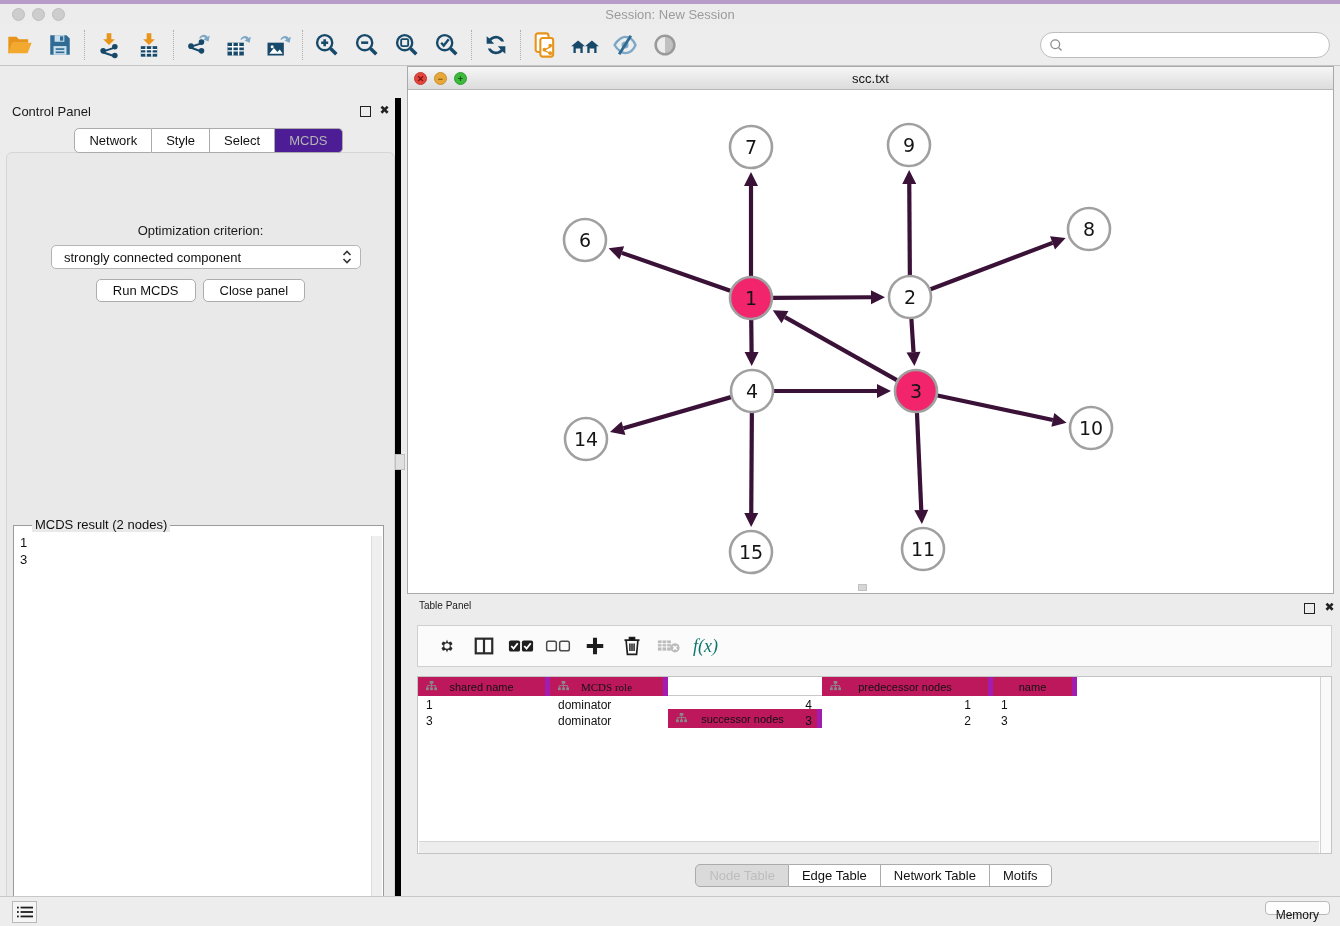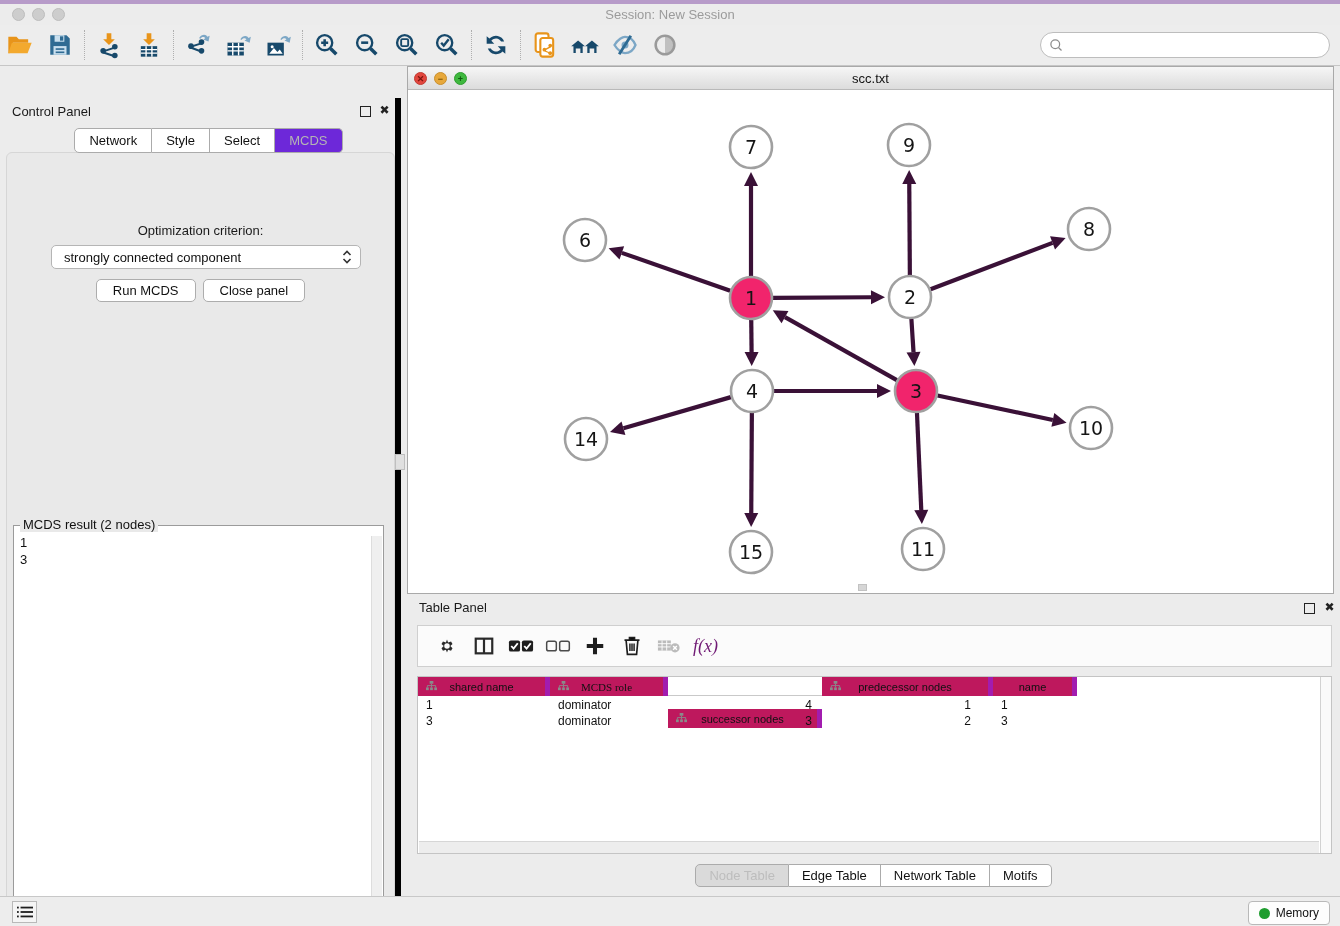--- a/index.html
+++ b/index.html
@@ -26,69 +26,69 @@
   #cp-header { position:absolute; left:0; top:0; width:100%; height:26px; }
   #cp-title { position:absolute; left:12px; top:6px; font-size:13px; color:#1A1A1A; }
   .panel-ctrl { position:absolute; top:6px; width:13px; height:13px; font-size:12px; line-height:13px; text-align:center; color:#222; }
   .panel-ctrl.restore { border:1.5px solid #222; width:11px; height:11px; top:8px; }
   #cp-content { position:absolute; left:6px; top:54px; width:389px; height:768px; background:#E9E9E9; border:1px solid #D6D6D6; border-radius:6px; }
   #cp-tabs { position:absolute; left:0; top:30px; width:100%; display:flex; justify-content:center; z-index:2;padding-left:22px; }
   .tab-group { display:flex; }
   .tab { font-size:13px; padding:4px 14px; background:#FFFFFF; border:1px solid #ABABAB; border-left:none; color:#111; }
   .tab:first-child { border-left:1px solid #ABABAB; border-radius:5px 0 0 5px; }
   .tab:last-child { border-radius:0 5px 5px 0; }
-  .tab.selected { background:#6d28d9; color:#B4B4B4; }
+  .tab.selected { background:#4c1d95; color:#B4B4B4; }
   #opt-label { position:absolute; left:0; top:70px; width:100%; text-align:center; font-size:13px; color:#1A1A1A; }
   #criterion-select { position:absolute; left:44px; top:92px; width:310px; height:24px; background:#FFFFFF; border:1px solid #B5B5B5; border-radius:5px; display:flex; align-items:center; padding:0 8px 0 12px; }
   #criterion-select .sel-text { flex:1; font-size:13px; color:#111; }
   .cp-btn-row { position:absolute; left:0; top:126px; width:100%; display:flex; justify-content:center; gap:7px; }
   .cp-btn { font-size:13px; padding:3px 16px; background:#FFFFFF; border:1px solid #ADADAD; border-radius:5px; color:#111; }
   #mcds-result { position:absolute; left:13px; top:427px; width:371px; height:378px; border:1px solid #9B9B9B; background:#FFFFFF; }
-  #mcds-legend { position:absolute; left:6px; top:-9px; background:#E9E9E9; padding:0 3px; font-size:13px; color:#111; }
+  #mcds-legend { position:absolute; left:18px; top:-9px; background:#E9E9E9; padding:0 3px; font-size:13px; color:#111; }
   #mcds-lines { position:absolute; left:6px; top:8px; font-size:13px; color:#111; line-height:17px; }
   #mcds-scroll { position:absolute; right:1px; top:10px; bottom:1px; width:11px; background:#EFEFEF; border-left:1px solid #DDD; }
 
   
   #divider { position:absolute; left:401px; top:66px; width:6px; height:830px; background:#ECECEC; }
   #divider-grip { position:absolute; left:-6px; top:388px; width:10px; height:16px; background:#E0E0E0; border:1px solid #BFBFBF; }
 
   
   #network-window { position:absolute; left:407px; top:66px; width:927px; height:528px; border:1px solid #A9A9A9; background:#FFFFFF; }
   #nw-titlebar { position:absolute; left:0; top:0; width:100%; height:23px; background:linear-gradient(#F6F6F6,#DCDCDC); border-bottom:1px solid #B9B9B9; }
   .nw-light { position:absolute; top:5px; width:13px; height:13px; border-radius:50%; font-size:9px; font-weight:bold; text-align:center; line-height:13px; }
   #nw-close { left:6px; background:#E2463D; border:1px solid #C13A32; color:#7A120D; }
   #nw-min { left:26px; background:#E7A83B; border:1px solid #C98F2D; color:#7A5200; }
   #nw-zoom { left:46px; background:#3FB83E; border:1px solid #2E9E2F; color:#0E5B0E; }
   #nw-title { position:absolute; left:0; right:0; top:4px; text-align:center; font-size:13px; color:#111; }
   #graph-canvas { position:absolute; left:0; top:23px; }
   #nw-hscroll-nub { position:absolute; left:450px; bottom:2px; width:9px; height:7px; background:#D6D6D6; border:1px solid #C2C2C2; }
 
   
   #table-panel { position:absolute; left:407px; top:594px; width:933px; height:302px; background:#ECECEC; }
-  #tp-title { position:absolute; left:12px; top:6px; font-size:13px; color:#1A1A1A; }
+  #tp-title { position:absolute; left:12px; top:6px; font-size:10px; color:#1A1A1A; }
   #tp-toolbar { position:absolute; left:10px; top:31px; width:915px; height:42px; background:#FBFBFB; border:1px solid #CFCFCF; display:flex; align-items:center; padding-left:10px; }
   .tpt-btn { width:37px; height:34px; display:flex; align-items:center; justify-content:center; background:none; border:none; }
-  #fx-label { font-family:"Liberation Serif",serif; font-style:italic; font-size:18px; color:#701a75; }
+  #fx-label { font-family:"Liberation Serif",serif; font-style:italic; font-size:18px; color:#0f766e; }
   #tp-table { position:absolute; left:10px; top:82px; width:915px; height:178px; background:#FFFFFF; border:1px solid #C4C4C4; }
   #tp-col-header { position:absolute; left:0; top:0; height:19px; display:flex; border-bottom:1px solid #C9C9C9; }
   .col-h { height:19px; background:#be185d; border-right:5px solid #a21caf; display:flex; align-items:center; justify-content:center; gap:5px; font-size:11px; color:#111; position:relative; }
   .col-h .tree-ico { position:absolute; left:8px; top:4px; }
   #tp-rows { position:absolute; left:0; top:20px; }
   .t-row { display:flex; height:16px; }
   .t-cell { font-size:12px; color:#111; line-height:16px; overflow:hidden; }
   #tp-vscroll { position:absolute; right:0; top:0; bottom:0; width:11px; background:#FAFAFA; border-left:1px solid #D2D2D2; }
   #tp-bottombar { position:absolute; left:1px; right:12px; bottom:0; height:12px; background:#EDEDED; border-top:1px solid #D6D6D6; }
   #tp-tabs { position:absolute; left:0; bottom:9px; width:100%; display:flex; justify-content:center; }
   #tp-tabs .tab { font-weight:normal; padding:3px 13px; }
   #tp-tabs .tab.selected { background:#DADADA; color:#BDBDBD; }
 
   
   #status-bar { position:absolute; left:0; top:896px; width:1340px; height:30px; background:#EDEDED; border-top:1px solid #C8C8C8; }
   #tasks-button { position:absolute; left:12px; top:4px; width:25px; height:22px; background:#F5F5F5; border:1px solid #B9B9B9; display:flex; align-items:center; justify-content:center; }
-  #memory-button { position:absolute; right:10px; top:4px; height:24px; background:#FDFDFD; border:1px solid #B9B9B9; border-radius:4px; display:flex; align-items:center; gap:6px; padding:0 10px; font-size:12px; color:#111; }
+  #memory-button { position:absolute; right:10px; top:4px; height:14px; background:#FDFDFD; border:1px solid #B9B9B9; border-radius:4px; display:flex; align-items:center; gap:6px; padding:0 10px; font-size:12px; color:#111;flex-direction:column; }
   #memory-dot { width:11px; height:11px; border-radius:50%; background:#1F9D2F; }
 </style>
 </head>
 <body>
 
 <div id="app">
 
   <div id="desktop-strip"></div>
 
   <div id="titlebar">

